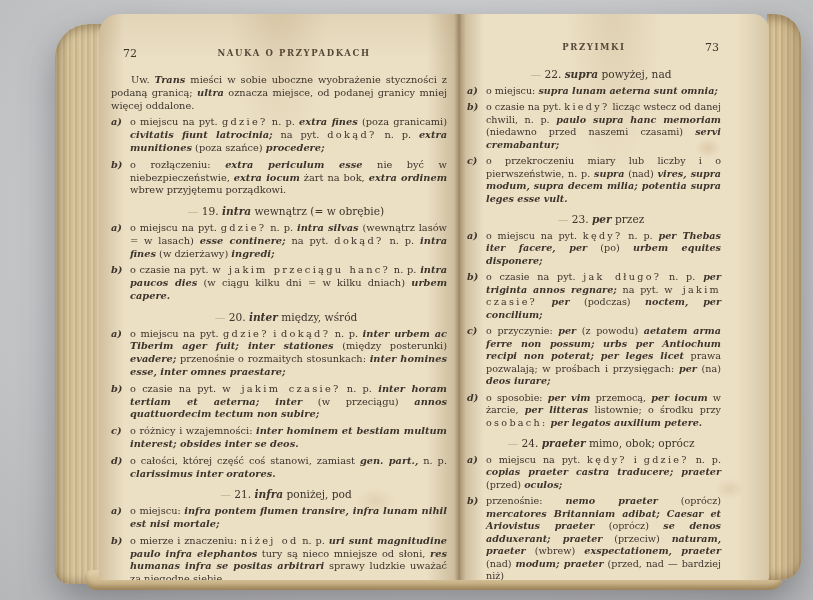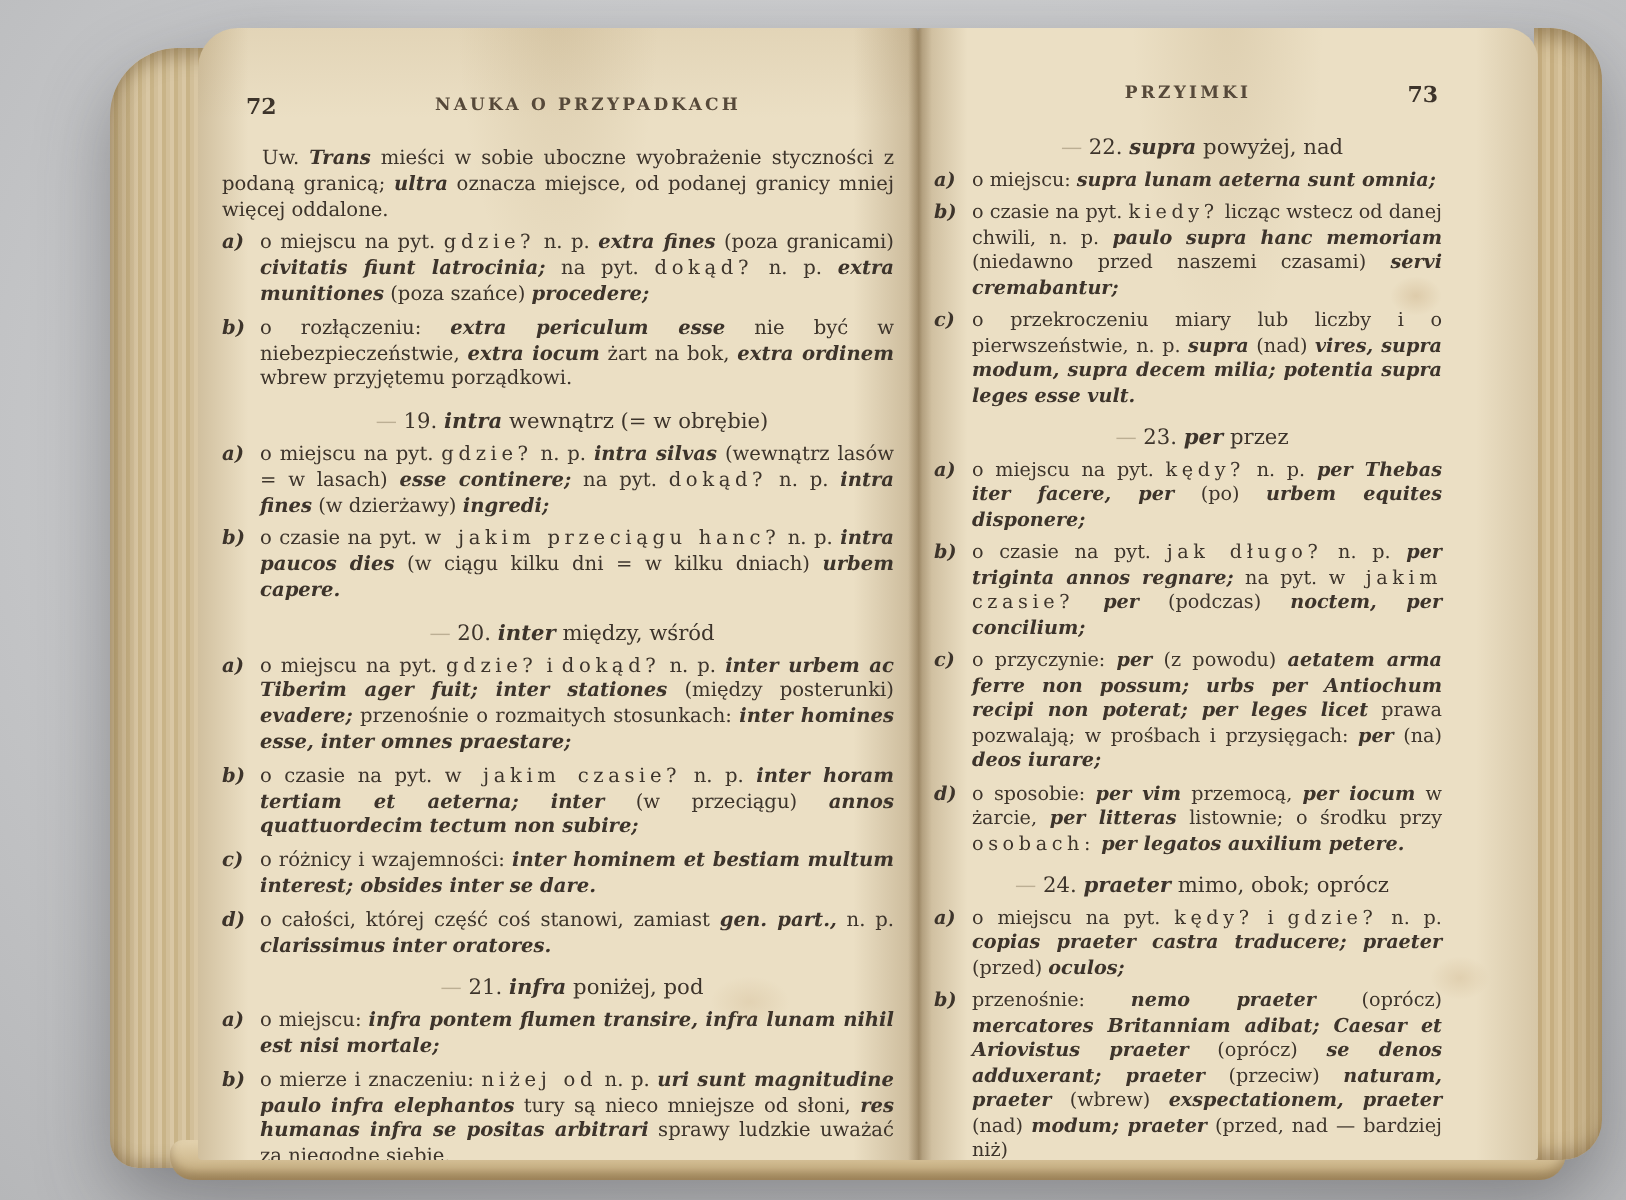--- a/index.html
+++ b/index.html
@@ -78,21 +78,21 @@
 
   .page-inner{position:relative; height:100%;}
   .page-left .page-inner{padding:34px 12px 0 12px;}
   .page-right .page-inner{padding:28px 48px 0 8px;}
 
   .running{position:relative; height:16px; margin-bottom:10px; font-size:11px;}
   .running .hdr{
     position:absolute; left:0; right:0; text-align:center;
     font-size:8.5px; letter-spacing:1.6px; color:var(--ink-soft); font-weight:bold;
   }
-  .running .num{position:absolute; top:-1px; font-size:11px; font-weight:bold; color:var(--ink);}
+  .running .num{position:absolute; top:-1px; font-size:11px; font-weight:normal; color:var(--ink);}
   .page-left .running .num{left:12px;}
   .page-right .running .num{right:2px;}
   .page-left .running .hdr{left:40px; right:10px;}
 
   .body-col{font-size:9.8px; line-height:12.8px; color:var(--ink); text-align:justify;}
   .page-right .body-col{font-size:9.6px; line-height:12.5px;}
 
   .note{text-indent:20px; margin-bottom:1px;}
   .heading{
     font-size:10.6px; margin:8px 0 4px 0; padding-left:14px; text-align:center; text-indent:0;
@@ -141,21 +141,21 @@
           <div class="item">
             <span class="letter">a)</span>
             <span class="itext">o miejscu na pyt. <span class="sp">gdzie?</span> i <span class="sp">dokąd?</span> n. p. <i class="lat">inter urbem ac Tiberim ager fuit; inter stationes</i> (między posterunki) <i class="lat">evadere;</i> przenośnie o rozmaitych stosunkach: <i class="lat">inter homines esse, inter omnes praestare;</i></span>
           </div>
           <div class="item">
             <span class="letter">b)</span>
             <span class="itext">o czasie na pyt. <span class="sp">w jakim czasie?</span> n. p. <i class="lat">inter horam tertiam et aeterna; inter</i> (w przeciągu) <i class="lat">annos quattuordecim tectum non subire;</i></span>
           </div>
           <div class="item">
             <span class="letter">c)</span>
-            <span class="itext">o różnicy i wzajemności: <i class="lat">inter hominem et bestiam multum interest; obsides inter se dare.</i></span>
+            <span class="itext">o różnicy i wzajemności: <i class="lat">inter hominem et bestiam multum interest; obsides inter se deos.</i></span>
           </div>
           <div class="item">
             <span class="letter">d)</span>
             <span class="itext">o całości, której część coś stanowi, zamiast <i class="lat">gen. part.,</i> n. p. <i class="lat">clarissimus inter oratores.</i></span>
           </div>
           <p class="heading">21. <i class="lat">infra</i> poniżej, pod</p>
           <div class="item">
             <span class="letter">a)</span>
             <span class="itext">o miejscu: <i class="lat">infra pontem flumen transire, infra lunam nihil est nisi mortale;</i></span>
           </div>

